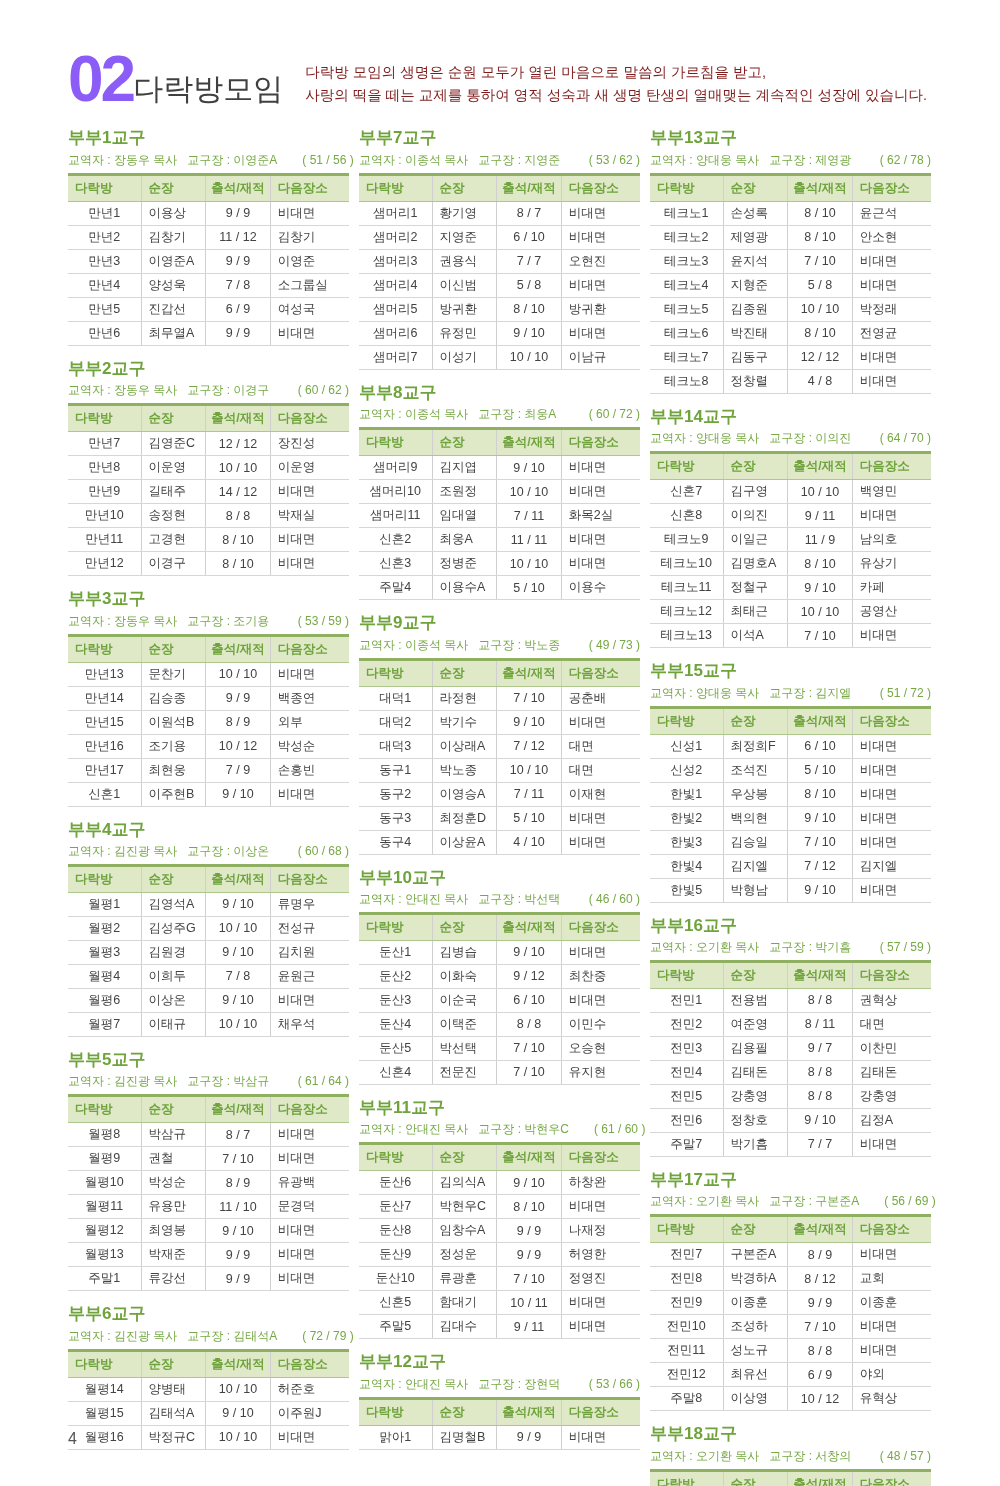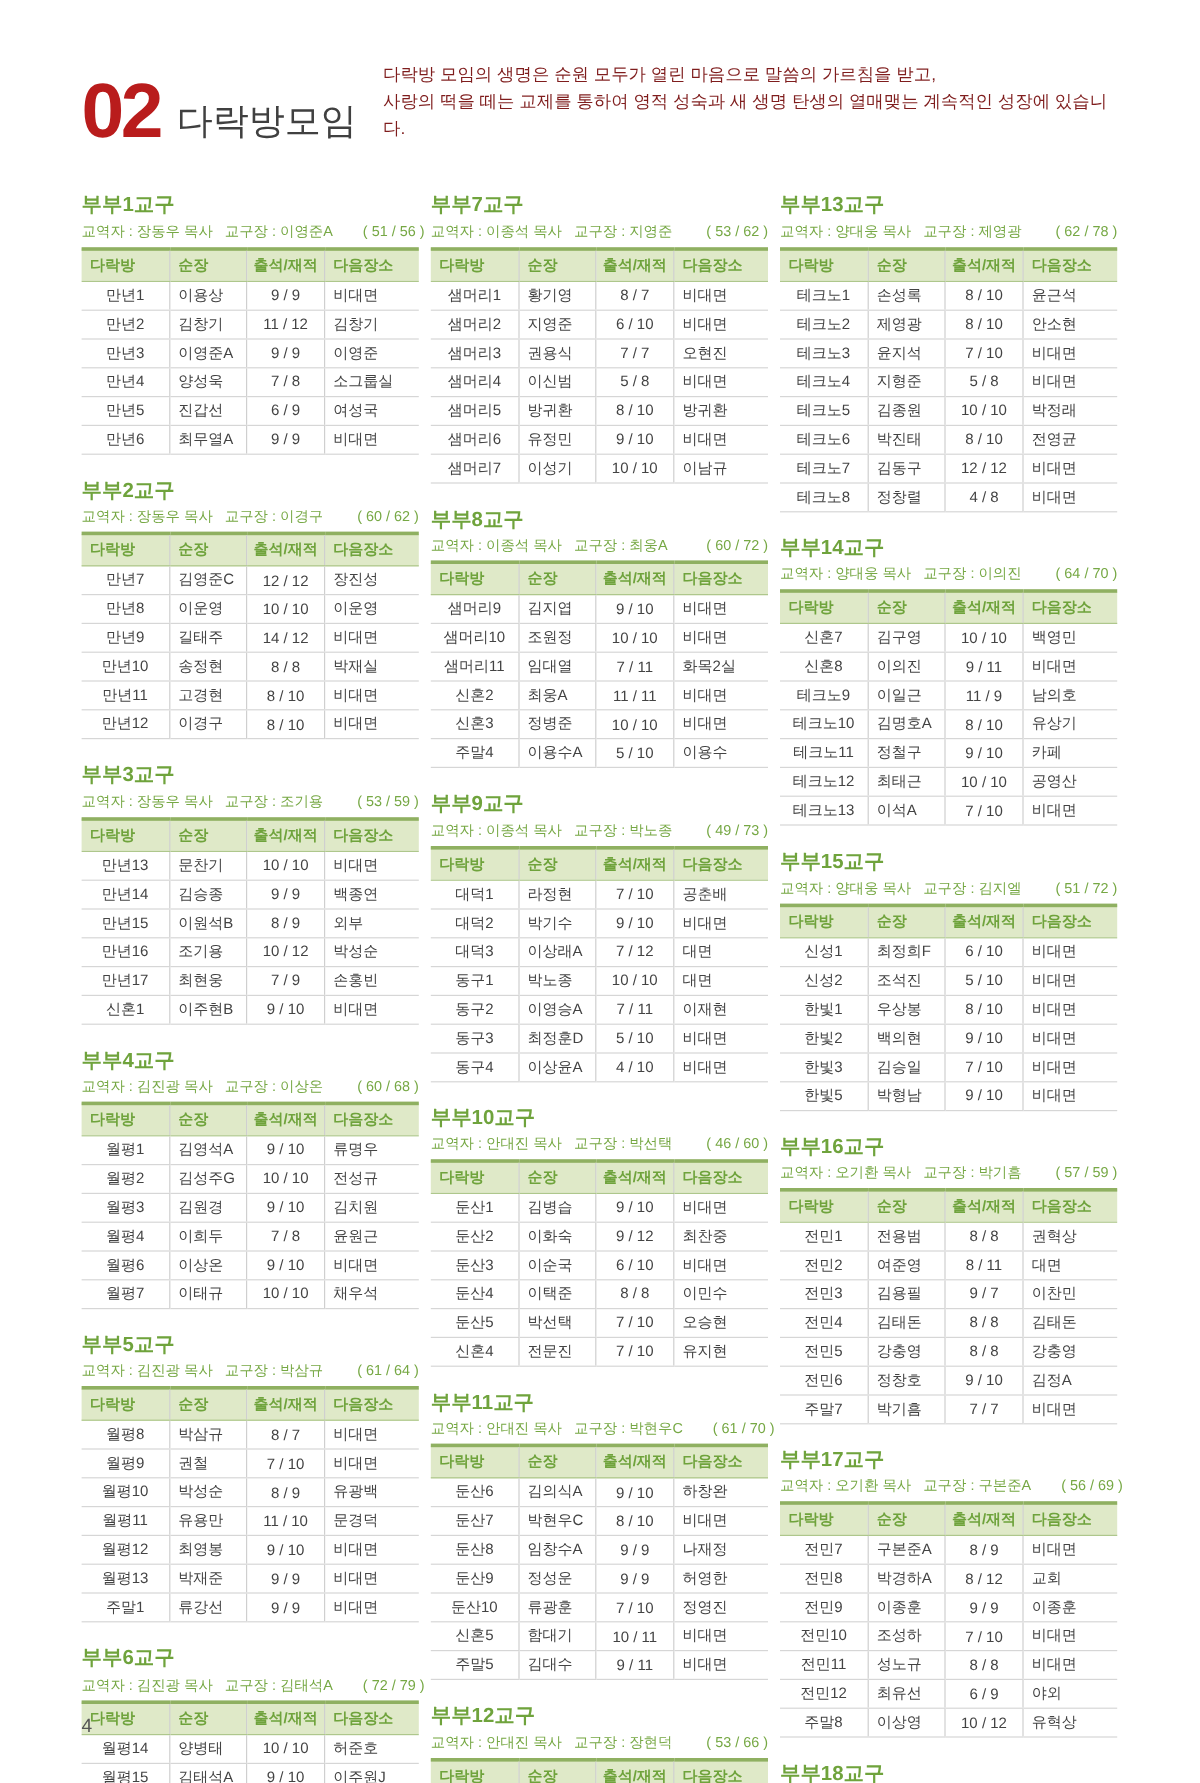--- a/index.html
+++ b/index.html
@@ -8,36 +8,36 @@
     width:1000px; height:1486px;
     background:#ffffff;
     font-family:"Liberation Sans","DejaVu Sans",sans-serif;
     box-sizing:border-box;
     padding:52px 68px 0 68px;
     overflow:hidden;
   }
   
   .hdr { display:flex; align-items:flex-end; margin-bottom:22px; }
   .hdr-num {
-    font-size:64px; font-weight:bold; color:#b91c1c;
-    line-height:0.85; letter-spacing:-3px; margin-right:14px;text-align:right;
+    font-size:64px; font-weight:bold; color:#8b5cf6;
+    line-height:0.85; letter-spacing:-3px; text-align:right;
   }
   .hdr-title {
     font-size:30px; font-weight:normal; color:#404040;
     line-height:1.0; margin:0 22px 2px 0; white-space:nowrap;
   }
   .hdr-desc {
     font-size:14.5px; color:#7f1d1d; line-height:1.55;
     margin:0 0 0 0; padding-bottom:0px;
   }
   
   .columns { display:flex; gap:10px; }
   .col { width:281px; flex:0 0 281px; }
   
-  .sect { margin-bottom:13px;margin-top:20px; }
+  .sect { margin-bottom:13px; }
   .sect h2 {
     font-size:17px; font-weight:bold; color:#6fa33c;
     margin:0 0 3px 0; line-height:1.2;
   }
   .meta {
     display:flex; justify-content:space-between; align-items:baseline;
     font-size:12px; color:#76a844; margin-bottom:4px; white-space:nowrap;gap:25px;
   }
   .meta .m-left span.gap { display:inline-block; width:10px; }
   .meta .m-stat { color:#76a844; }
@@ -686,21 +686,21 @@
                 <td class="center">7 / 10</td>
                 <td>유지현</td>
               </tr>
             </tbody>
           </table>
         </section>
         <section class="sect">
           <h2>부부11교구</h2>
           <div class="meta">
             <span class="m-left"><span>교역자 : 안대진 목사</span><span class="gap"></span><span>교구장 : 박현우C</span></span>
-            <span class="m-stat">( 61 / 70 )</span>
+            <span class="m-stat">( 61 / 60 )</span>
           </div>
           <table>
             <colgroup>
               <col class="c1">
               <col class="c2">
               <col class="c3">
               <col class="c4">
             </colgroup>
             <thead>
               <tr>
@@ -973,20 +973,26 @@
                 <td class="room">한빛2</td>
                 <td>백의현</td>
                 <td class="center">9 / 10</td>
                 <td>비대면</td>
               </tr>
               <tr>
                 <td class="room">한빛3</td>
                 <td>김승일</td>
                 <td class="center">7 / 10</td>
                 <td>비대면</td>
+              </tr>
+              <tr>
+                <td class="room">한빛4</td>
+                <td>김지엘</td>
+                <td class="center">7 / 12</td>
+                <td>김지엘</td>
               </tr>
               <tr>
                 <td class="room">한빛5</td>
                 <td>박형남</td>
                 <td class="center">9 / 10</td>
                 <td>비대면</td>
               </tr>
             </tbody>
           </table>
         </section>

